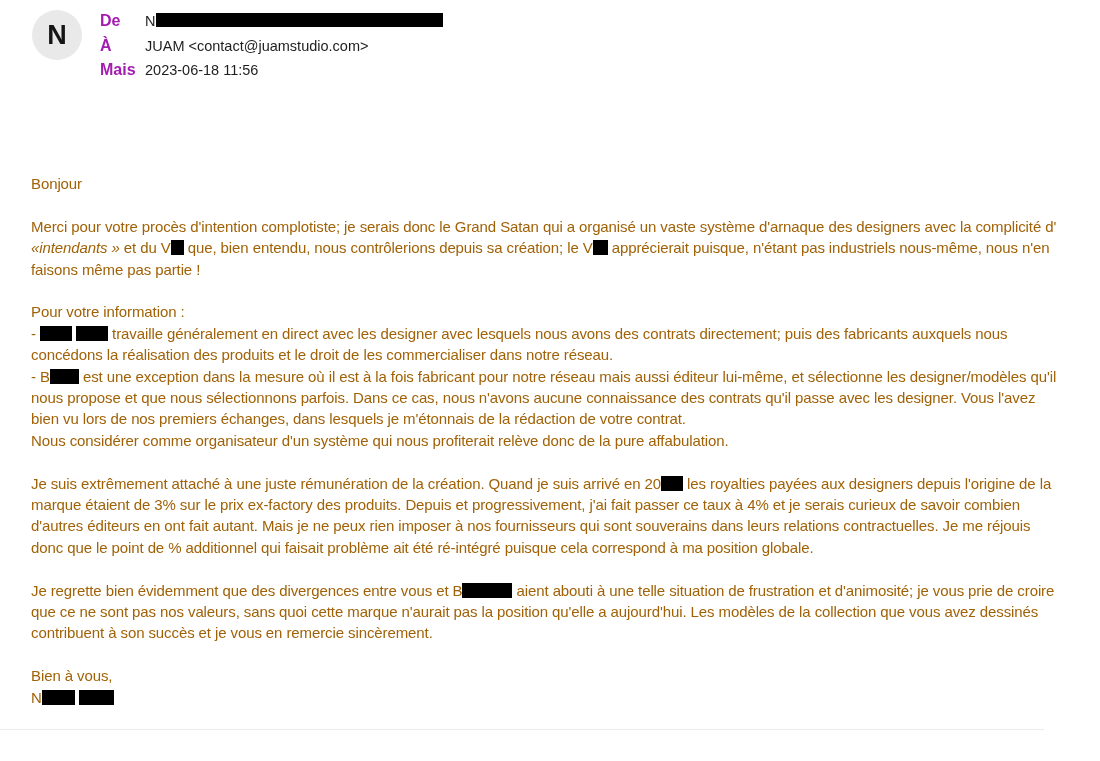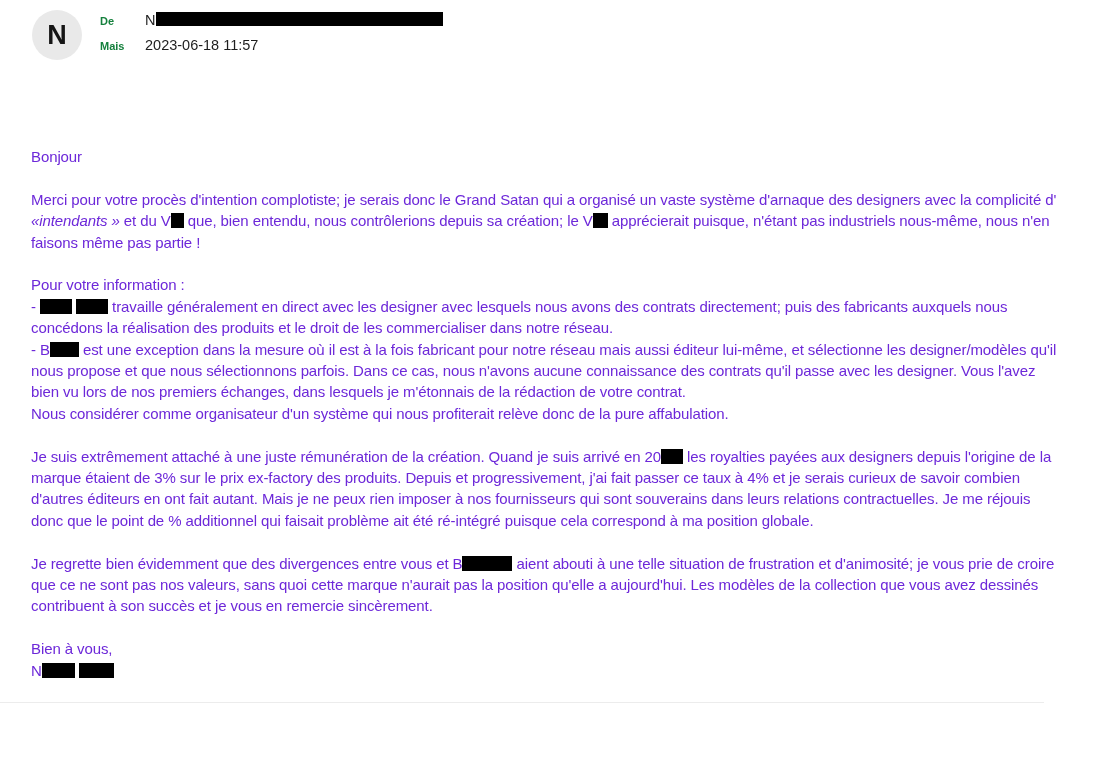--- a/index.html
+++ b/index.html
@@ -35,23 +35,23 @@
     line-height: 1;
   }
   .hdr-row {
     line-height: 23.5px;
     font-size: 14.5px;
     white-space: nowrap;
   }
   .hdr-label {
     display: inline-block;
     width: 45px;
-    font-size: 11px;
+    font-size: 16px;
     font-weight: 700;
-    color: #15803d;
+    color: #a21caf;
   }
   .hdr-value { color: #1e1e1e; }
   .redact {
     display: inline-block;
     background: #000000;
     height: 15px;
     vertical-align: -2px;
   }
   .from-bar {
     width: 287px;
@@ -61,26 +61,26 @@
   }
   .descender {
     position: absolute;
     left: 302px;
     top: 20px;
     width: 5px;
     height: 6px;
     background: #000;
   }
   .email-body {
-    margin: 65px 31px 0 31px;
+    margin: 92px 31px 0 31px;
     width: 1032px;
     font-size: 15px;
     letter-spacing: -0.1px;
     line-height: 21.4px;
-    color: #6d28d9;
+    color: #a16207;
   }
   .para {
     margin: 0 0 21.4px 0;
     white-space: pre-wrap;
   }
   .para em { font-style: italic; }
   .bottom-divider {
     margin: 0 0 0 -6px;
     width: 1050px;
     border-top: 1px solid #ececec;
@@ -91,21 +91,24 @@
 <body>
 
 <div class="email-header">
   <div class="avatar">
     <span class="avatar-letter">N</span>
   </div>
   <div class="hdr-row">
     <span class="hdr-label">De</span><span class="hdr-value">N</span><span class="redact from-bar"></span>
   </div>
   <div class="hdr-row">
-    <span class="hdr-label">Mais</span><span class="hdr-value">2023-06-18 11:57</span>
+    <span class="hdr-label">À</span><span class="hdr-value">JUAM &lt;contact@juamstudio.com&gt;</span>
+  </div>
+  <div class="hdr-row">
+    <span class="hdr-label">Mais</span><span class="hdr-value">2023-06-18 11:56</span>
   </div>
   <div class="descender"></div>
 </div>
 
 <div class="email-body">
     <p class="para">Bonjour</p>
     <p class="para">Merci pour votre procès d'intention complotiste; je serais donc le Grand Satan qui a organisé un vaste système d'arnaque des designers avec la complicité d' <em>«intendants »</em> et du V<span class="redact" style="width: 13px; background: rgb(0, 0, 0);"></span> que, bien entendu, nous contrôlerions depuis sa création; le V<span class="redact" style="width: 15px; background: rgb(0, 0, 0);"></span> apprécierait puisque, n'étant pas industriels nous-même, nous n'en faisons même pas partie !</p>
     <p class="para">Pour votre information :<br>- <span class="redact" style="width: 32px; background: rgb(0, 0, 0);"></span> <span class="redact" style="width: 32px; background: rgb(0, 0, 0);"></span> travaille généralement en direct avec les designer avec lesquels nous avons des contrats directement; puis des fabricants auxquels nous concédons la réalisation des produits et le droit de les commercialiser dans notre réseau.<br>- B<span class="redact" style="width: 29px; background: rgb(0, 0, 0);"></span> est une exception dans la mesure où il est à la fois fabricant pour notre réseau mais aussi éditeur lui-même, et sélectionne les designer/modèles qu'il nous propose et que nous sélectionnons parfois. Dans ce cas, nous n'avons aucune connaissance des contrats qu'il passe avec les designer. Vous l'avez bien vu lors de nos premiers échanges, dans lesquels je m'étonnais de la rédaction de votre contrat.<br>Nous considérer comme organisateur d'un système qui nous profiterait relève donc de la pure affabulation.</p>
     <p class="para">Je suis extrêmement attaché à une juste rémunération de la création. Quand je suis arrivé en 20<span class="redact" style="width: 22px; background: rgb(0, 0, 0);"></span> les royalties payées aux designers depuis l'origine de la marque étaient de 3% sur le prix ex-factory des produits. Depuis et progressivement, j'ai fait passer ce taux à 4% et je serais curieux de savoir combien d'autres éditeurs en ont fait autant. Mais je ne peux rien imposer à nos fournisseurs qui sont souverains dans leurs relations contractuelles. Je me réjouis donc que le point de % additionnel qui faisait problème ait été ré-intégré puisque cela correspond à ma position globale.</p>
     <p class="para">Je regrette bien évidemment que des divergences entre vous et B<span class="redact" style="width: 50px; background: rgb(0, 0, 0);"></span> aient abouti à une telle situation de frustration et d'animosité; je vous prie de croire que ce ne sont pas nos valeurs, sans quoi cette marque n'aurait pas la position qu'elle a aujourd'hui. Les modèles de la collection que vous avez dessinés contribuent à son succès et je vous en remercie sincèrement.</p>

